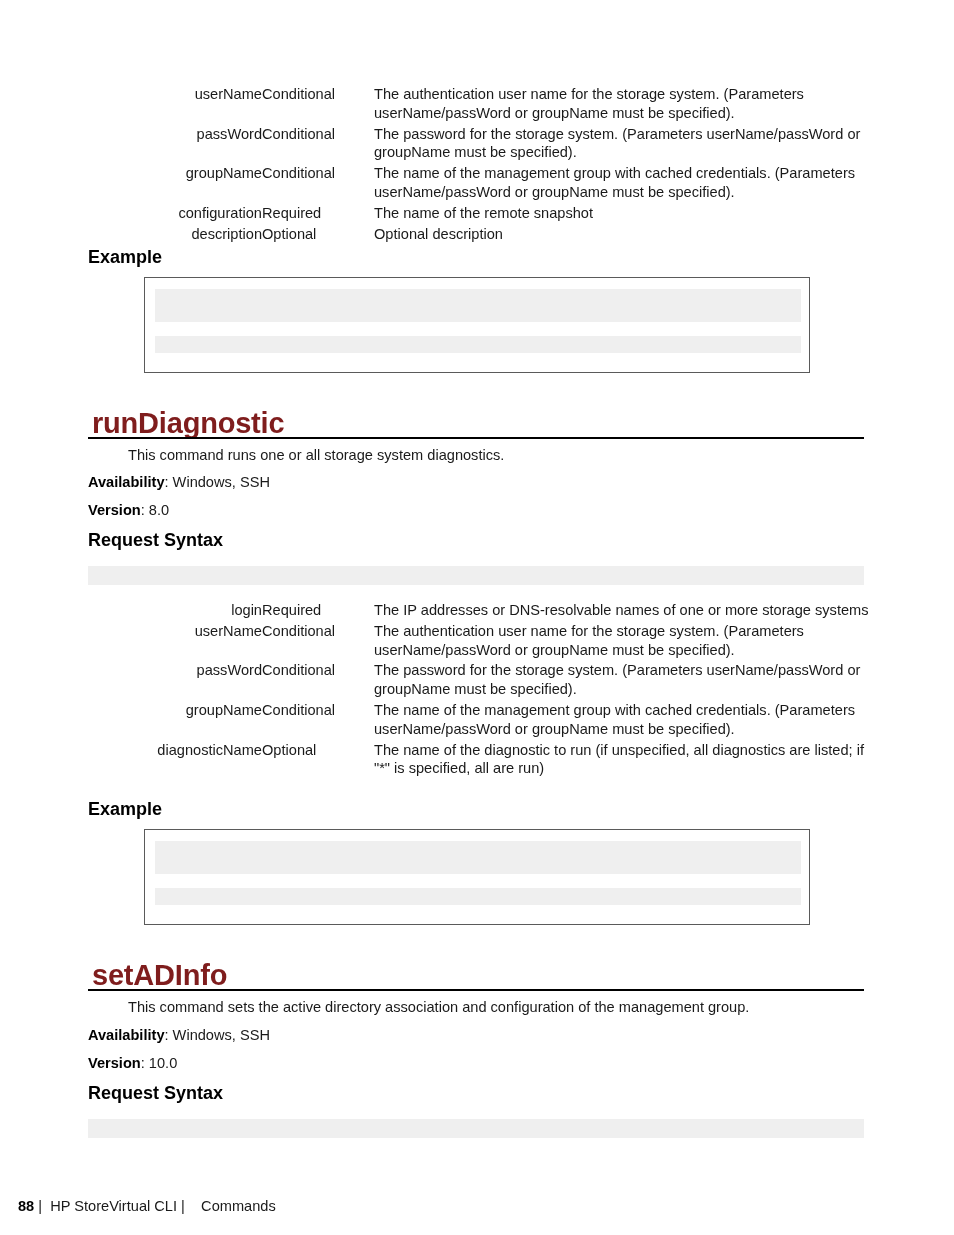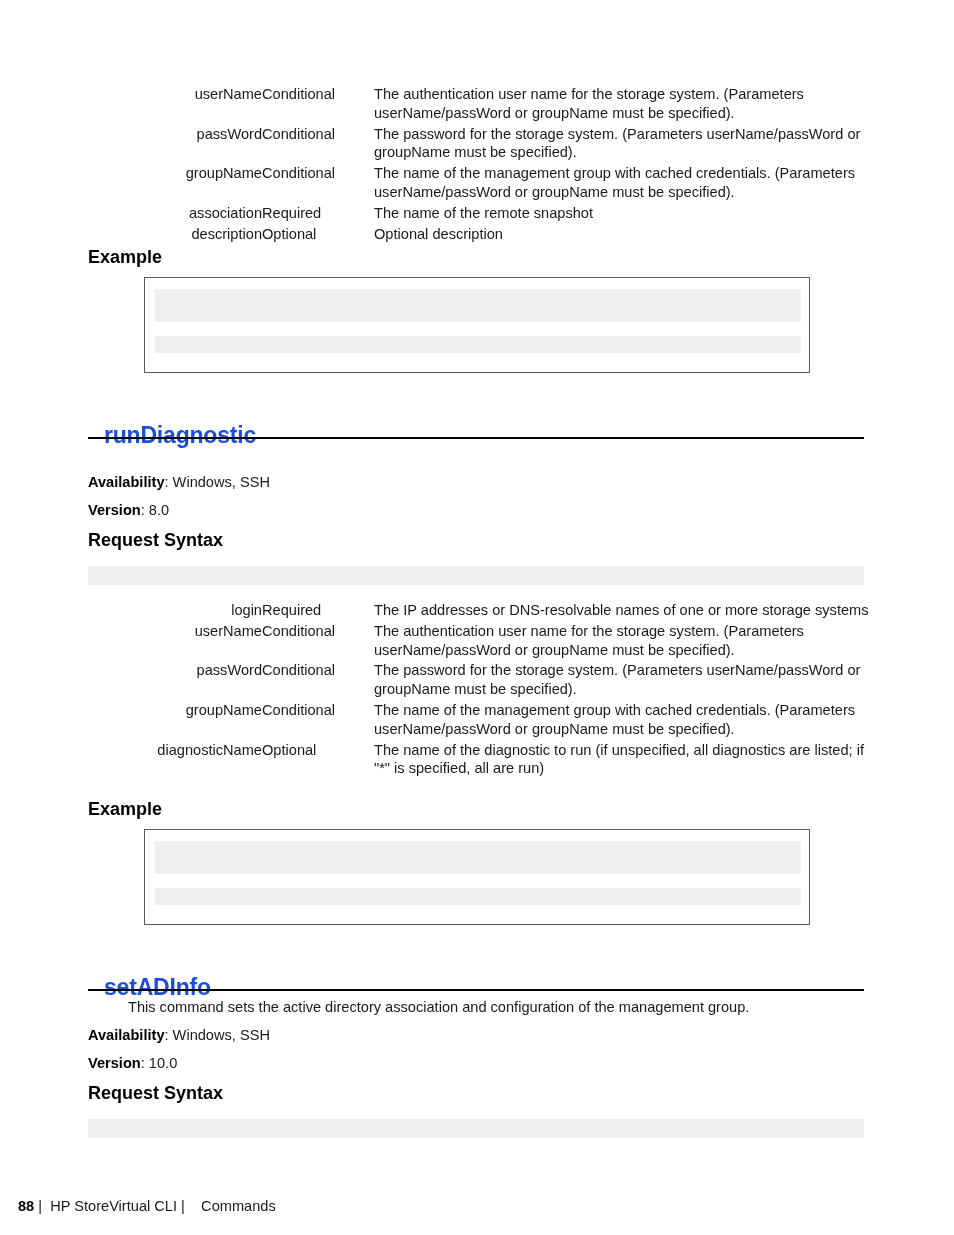--- a/index.html
+++ b/index.html
@@ -44,26 +44,26 @@
     text-align: left;
   }
   .col-desc {
     width: 495px;
     text-align: left;
     padding-left: 0 !important;
   }
 
   
   .section-head {
-    font-size: 23px;
+    font-size: 29px;
     font-weight: bold;
     letter-spacing: -0.2px;
     line-height: 26px;
-    color: #1d4ed8;
-    margin: 16px;
+    color: #7f1d1d;
+    margin: 4px;
     padding: 0 0 3px 0;
   }
   .section-rule {
     border: 0;
     border-top: 2.2px solid #000;
     margin: 0;
     padding: 0;
     width: 776px;
   }
 
@@ -139,21 +139,21 @@
         <td class="col-name">passWord</td>
         <td class="col-req">Conditional</td>
         <td class="col-desc">The password for the storage system. (Parameters userName/passWord or groupName must be specified).</td>
       </tr>
       <tr>
         <td class="col-name">groupName</td>
         <td class="col-req">Conditional</td>
         <td class="col-desc">The name of the management group with cached credentials. (Parameters userName/passWord or groupName must be specified).</td>
       </tr>
       <tr>
-        <td class="col-name">association</td>
+        <td class="col-name">configuration</td>
         <td class="col-req">Required</td>
         <td class="col-desc">The name of the remote snapshot</td>
       </tr>
       <tr>
         <td class="col-name">description</td>
         <td class="col-req">Optional</td>
         <td class="col-desc">Optional description</td>
       </tr>
     </tbody>
   </table>
@@ -161,20 +161,21 @@
   <div class="sub-head abs" style="left:88px; top:247px;">Example</div>
 
   <div class="example-box abs" style="left:144px; top:277px; width:666px; height:96px;">
     <div class="example-block abs" style="left:10px; top:11px; width:646px; height:33px;"></div>
     <div class="example-block abs" style="left:10px; top:58px; width:646px; height:17px;"></div>
   </div>
 
   <div class="section-head abs" style="left:88px; top:406px;">runDiagnostic</div>
   <hr class="section-rule abs" style="left:88px; top:437px;">
 
+  <div class="indent-para abs" style="left:128px; top:446px; width:736px;">This command runs one or all storage system diagnostics.</div>
 
   <div class="label-line abs" style="left:88px; top:473px;"><b>Availability</b><span>: Windows, SSH</span></div>
 
   <div class="label-line abs" style="left:88px; top:501px;"><b>Version</b><span>: 8.0</span></div>
 
   <div class="sub-head abs" style="left:88px; top:530px;">Request Syntax</div>
 
   <div class="syntax-bar abs" style="left:88px; top:566px; height:19px;"></div>
 
   <table class="param-table abs" style="left:80px; top:601px; width:789px;">

